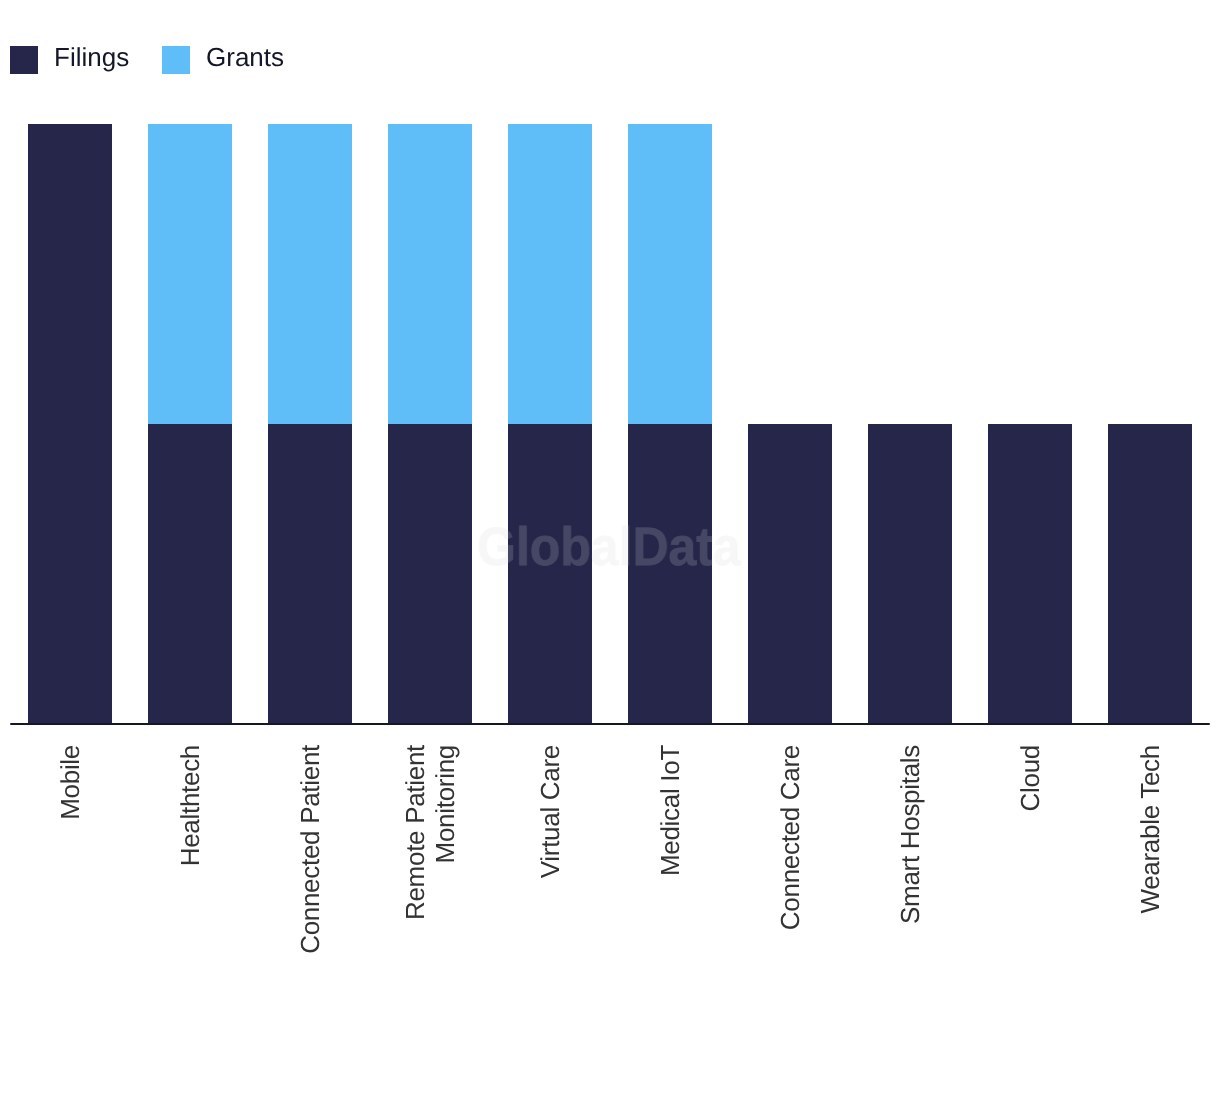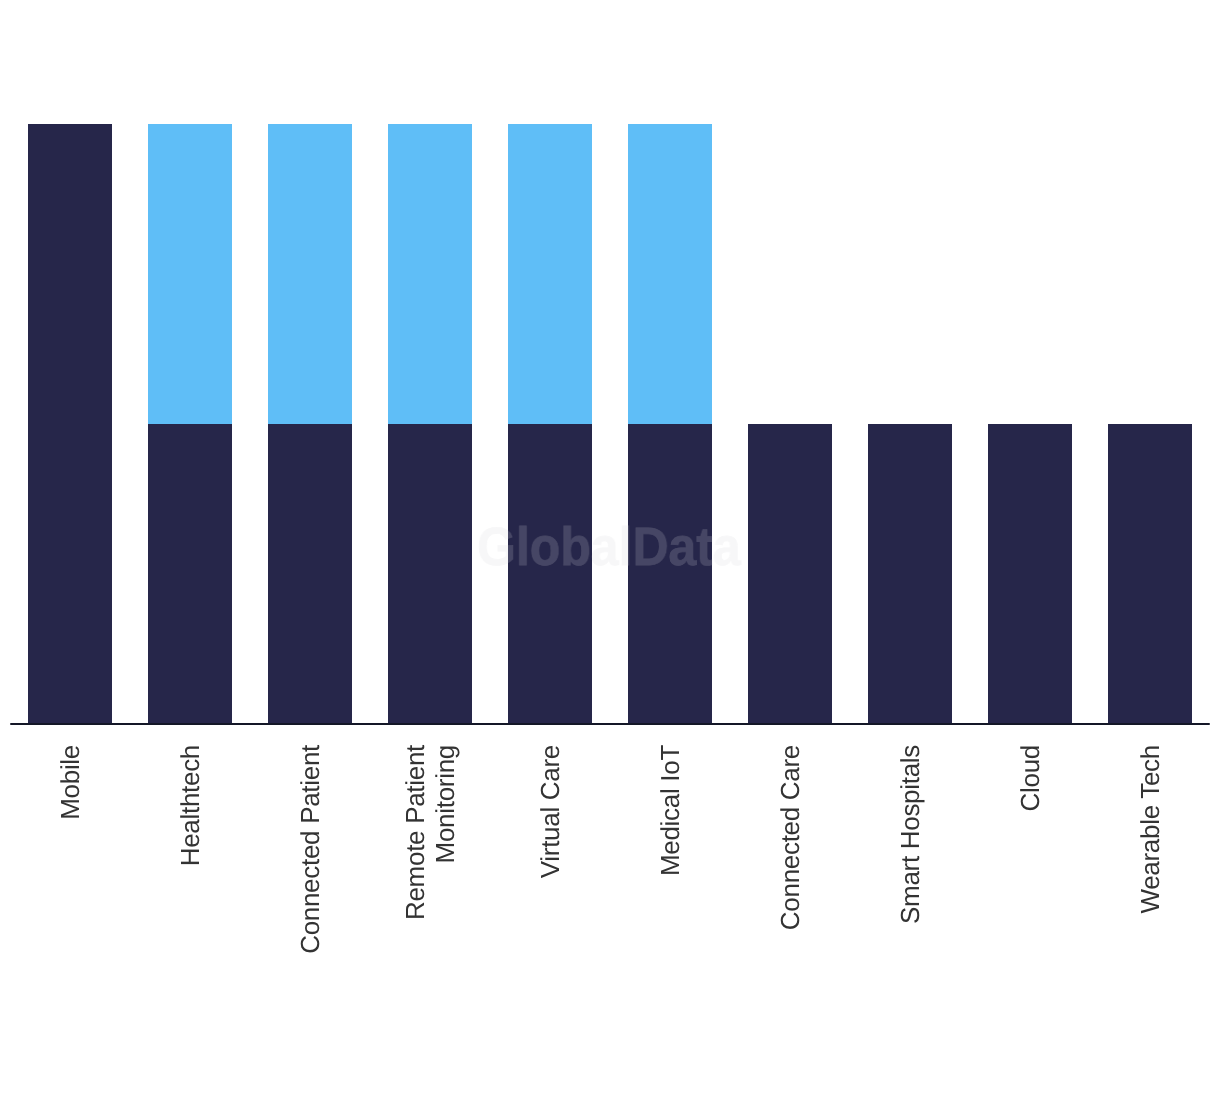--- a/index.html
+++ b/index.html
@@ -30,20 +30,30 @@
              font-weight:bold;font-size:54px;line-height:54px;white-space:nowrap;
              color:#d6d6db;opacity:0.19;
              -webkit-text-stroke:0.8px #d6d6db;
              transform-origin:0 0;transform:scaleX(0.928);letter-spacing:-0.1px;will-change:transform;}
 </style>
 </head>
 <body style="background: rgb(255, 255, 255);">
 
 <div id="chart" style="background: rgb(255, 255, 255);">
 
+  <div id="legend">
+    <div class="legend-item">
+      <span class="swatch" style="left: 10px; background: rgb(38, 38, 74);"></span>
+      <span class="legend-label" style="left: 54px;">Filings</span>
+    </div>
+    <div class="legend-item">
+      <span class="swatch" style="left: 162px; background: rgb(95, 190, 247);"></span>
+      <span class="legend-label" style="left: 206px;">Grants</span>
+    </div>
+  </div>
 
   <div id="plot-area">
 
     <div class="bar-segment" style="left: 148px; top: 124px; width: 84px; height: 299.5px; background: rgb(95, 190, 247);"></div>
     <div class="bar-segment" style="left: 268px; top: 124px; width: 84px; height: 299.5px; background: rgb(95, 190, 247);"></div>
     <div class="bar-segment" style="left: 388px; top: 124px; width: 84px; height: 299.5px; background: rgb(95, 190, 247);"></div>
     <div class="bar-segment" style="left: 508px; top: 124px; width: 84px; height: 299.5px; background: rgb(95, 190, 247);"></div>
     <div class="bar-segment" style="left: 628px; top: 124px; width: 84px; height: 299.5px; background: rgb(95, 190, 247);"></div>
 
     <div class="bar-segment" style="left: 28px; top: 124px; width: 84px; height: 599px; background: rgb(38, 38, 74);"></div>

